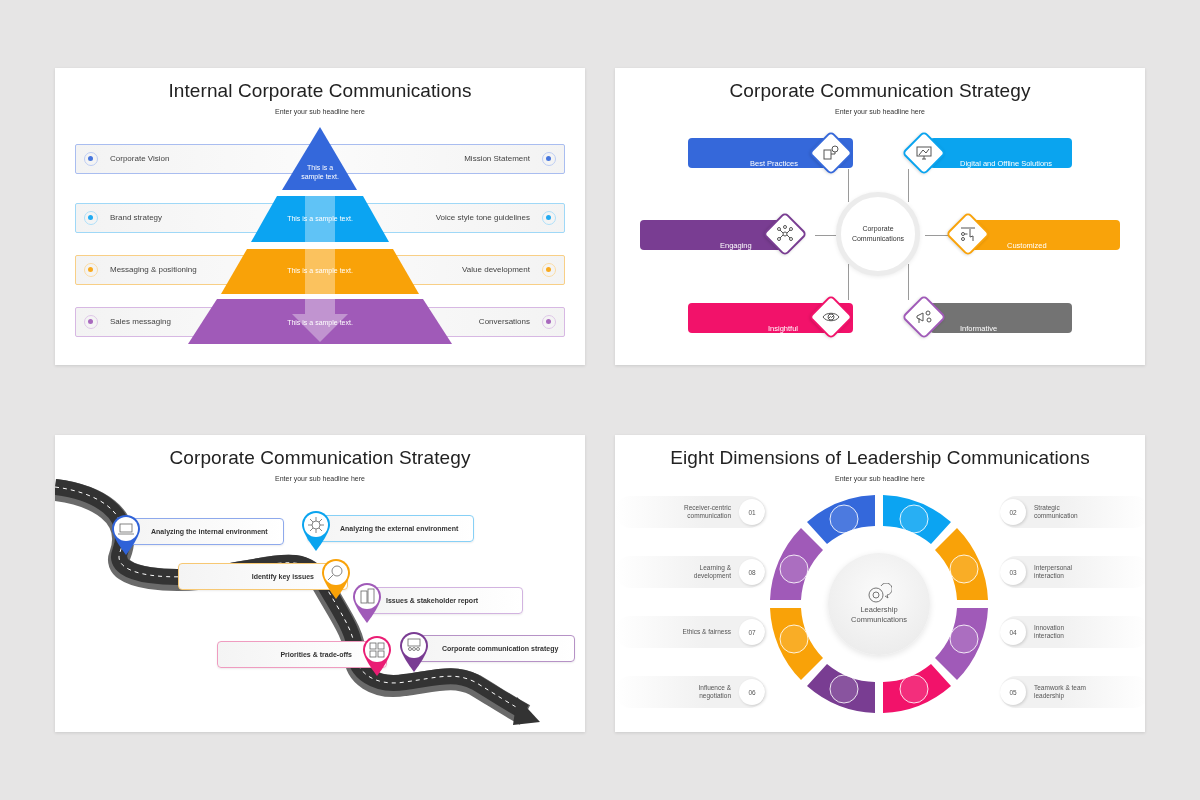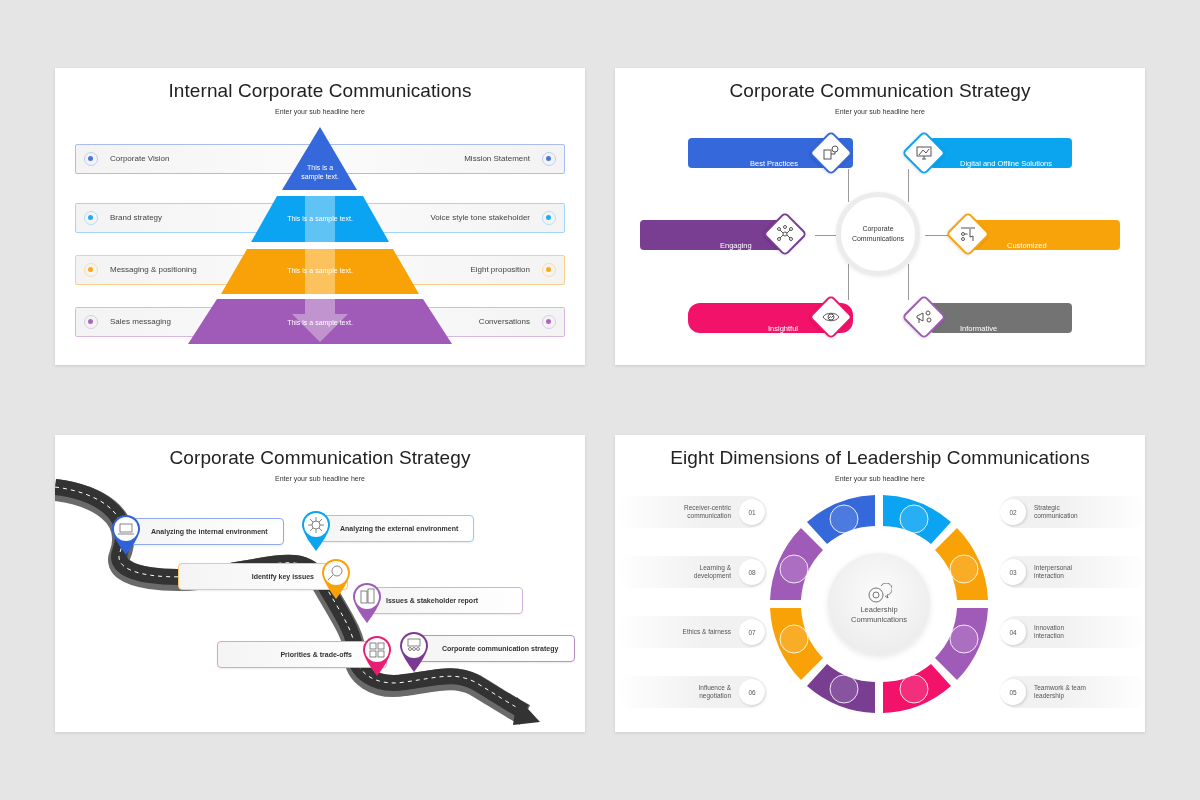--- a/index.html
+++ b/index.html
@@ -55,27 +55,27 @@
 
   <div class="bar" style="top:76px;border-color:#a9bdf0;">
     <span class="dot l" style="color:#3468db;border-color:#b7c8f3;"></span>
     <span class="lab l">Corporate Vision</span>
     <span class="lab r">Mission Statement</span>
     <span class="dot r" style="color:#3468db;border-color:#b7c8f3;"></span>
   </div>
   <div class="bar" style="top:135px;border-color:#9fd8f7;text-decoration:underline;">
     <span class="dot l" style="color:#0ba4f2;border-color:#a6ddf9;"></span>
     <span class="lab l">Brand strategy</span>
-    <span class="lab r">Voice style tone stakeholder</span>
+    <span class="lab r">Voice style tone guidelines</span>
     <span class="dot r" style="color:#0ba4f2;border-color:#a6ddf9;"></span>
   </div>
   <div class="bar" style="top:187px;border-color:#f8cf86;">
     <span class="dot l" style="color:#f9a208;border-color:#fbd89b;"></span>
     <span class="lab l">Messaging &amp; positioning</span>
-    <span class="lab r">Eight proposition</span>
+    <span class="lab r">Value development</span>
     <span class="dot r" style="color:#f9a208;border-color:#fbd89b;"></span>
   </div>
   <div class="bar" style="top:239px;border-color:#d7b8e3;">
     <span class="dot l" style="color:#a05ab8;border-color:#dcc2e6;"></span>
     <span class="lab l">Sales messaging</span>
     <span class="lab r">Conversations</span>
     <span class="dot r" style="color:#a05ab8;border-color:#dcc2e6;"></span>
   </div>
 
   <svg class="pyr" width="530" height="297">
@@ -155,21 +155,21 @@
   <div class="dicon" style="left:340px;top:153px;">
     <svg width="18" height="18" viewBox="0 0 18 18" fill="none" stroke="#555" stroke-width="1">
         <path d="M2 3h14"></path>
         <circle cx="4" cy="9" r="1.5"></circle>
         <path d="M5.5 9h3"></path>
         <circle cx="4" cy="14" r="1.5"></circle>
         <path d="M11 4v8l3-1v5"></path>
       </svg>
   </div>
 
-  <div class="pill" style="left:73px;top:235px;width:165px;background:#f2126a;justify-content:flex-start;padding-left:80px;border-radius:12px;">
+  <div class="pill" style="left:73px;top:235px;width:165px;background:#f2126a;justify-content:flex-start;padding-left:80px;">
     <span>Insightful</span>
   </div>
   <div class="diamond" style="left:200px;top:233px;border-color:#f2126a;"></div>
   <div class="dicon" style="left:203px;top:236px;">
     <svg width="18" height="18" viewBox="0 0 18 18" fill="none" stroke="#555" stroke-width="1">
         <path d="M1 9c3-5 13-5 16 0c-3 5-13 5-16 0z"></path>
         <circle cx="9" cy="9" r="3"></circle>
         <path d="M7 10l1.5-1.5 1 1L11 8"></path>
       </svg>
   </div>

